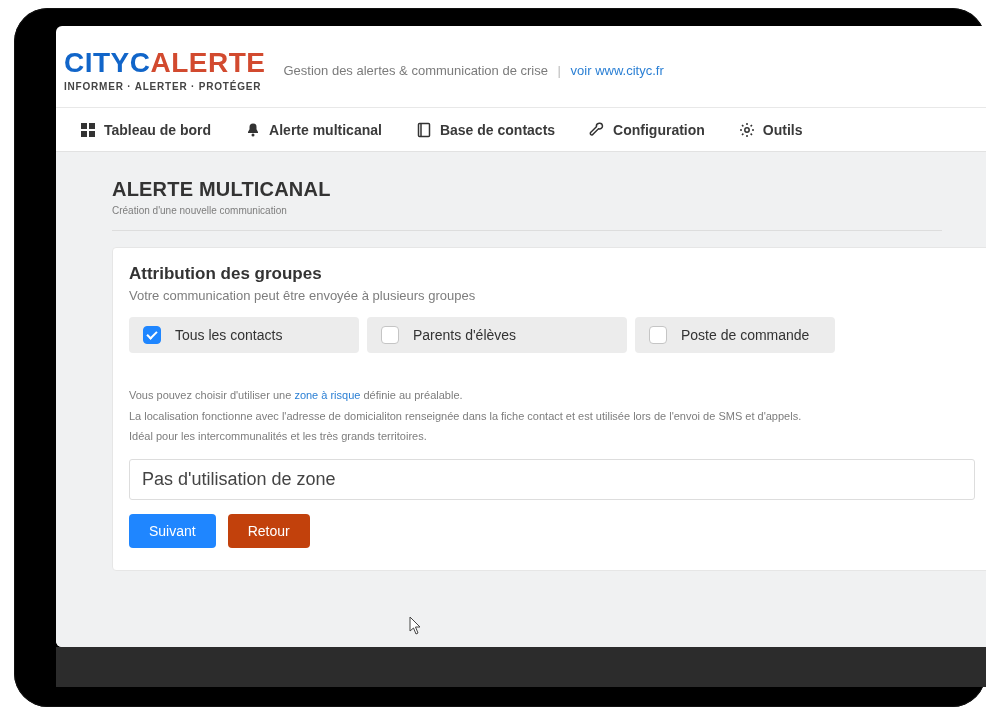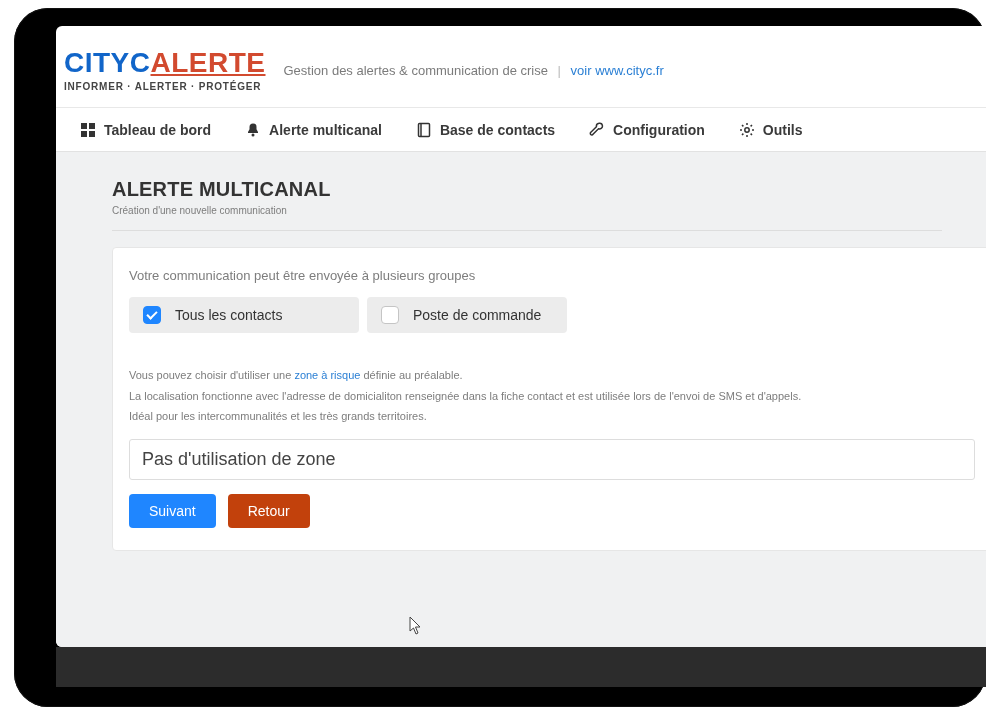--- a/index.html
+++ b/index.html
@@ -35,21 +35,21 @@
   
   .topbar {
     display: flex; align-items: center;
     padding: 12px 20px 4px 8px;
     border-bottom: 1px solid #e8e8e8;
     height: 82px;
   }
   .logo-block { display: flex; flex-direction: column; }
   .logo { font-weight: 800; font-size: 28px; letter-spacing: 0.5px; line-height: 1; }
   .logo .blue { color: #1165c9; }
-  .logo .red  { color: #d24a2f; text-decoration: underline; }
+  .logo .red  { color: #d24a2f; }
   .logo-tag { font-size: 10px; letter-spacing: 0.8px; color: #444; margin-top: 4px; font-weight: 600; }
   .tagline { margin-left: 18px; color: #7b7b7b; font-size: 13px; }
   .tagline a { color: #2a7fd4; text-decoration: none; }
   .tagline .sep { color: #bbb; margin: 0 6px; }
 
   
   .nav {
     display: flex; align-items: center;
     padding: 0 10px;
     height: 44px;
@@ -213,26 +213,31 @@
 
       <div class="page">
         <div class="page-head">
           <div class="page-title">ALERTE MULTICANAL</div>
           <div class="page-sub">Création d'une nouvelle communication</div>
         </div>
 
         <div class="card overflow">
 
           <div>
+            <div class="section-title">Attribution des groupes</div>
             <div class="section-sub">Votre communication peut être envoyée à plusieurs groupes</div>
             <div class="groups">
               <div class="group-opt">
                 <span class="chk checked"></span>
                 <span>Tous les contacts</span>
               </div>
+              <div class="group-opt wide">
+                <span class="chk"></span>
+                <span>Parents d'élèves</span>
+              </div>
               <div class="group-opt" style="min-width:200px;">
                 <span class="chk"></span>
                 <span>Poste de commande</span>
               </div>
             </div>
           </div>
 
           <div class="sec2">
             <div class="desc">
               <span>Vous pouvez choisir d'utiliser une </span><a href="#">zone à risque</a><span> définie au préalable.</span>

